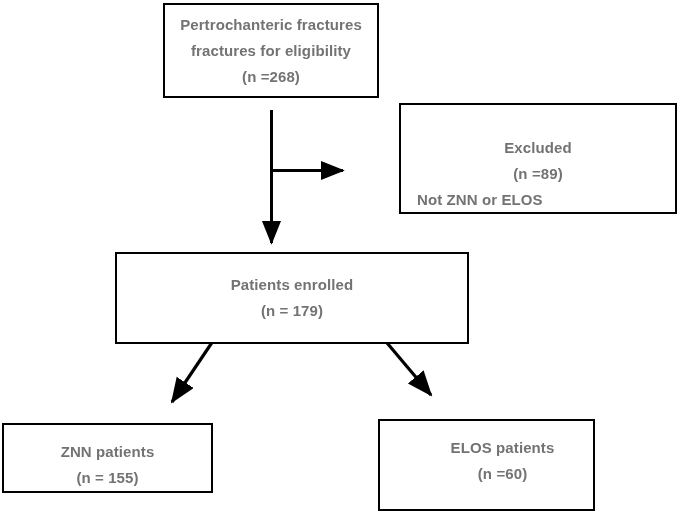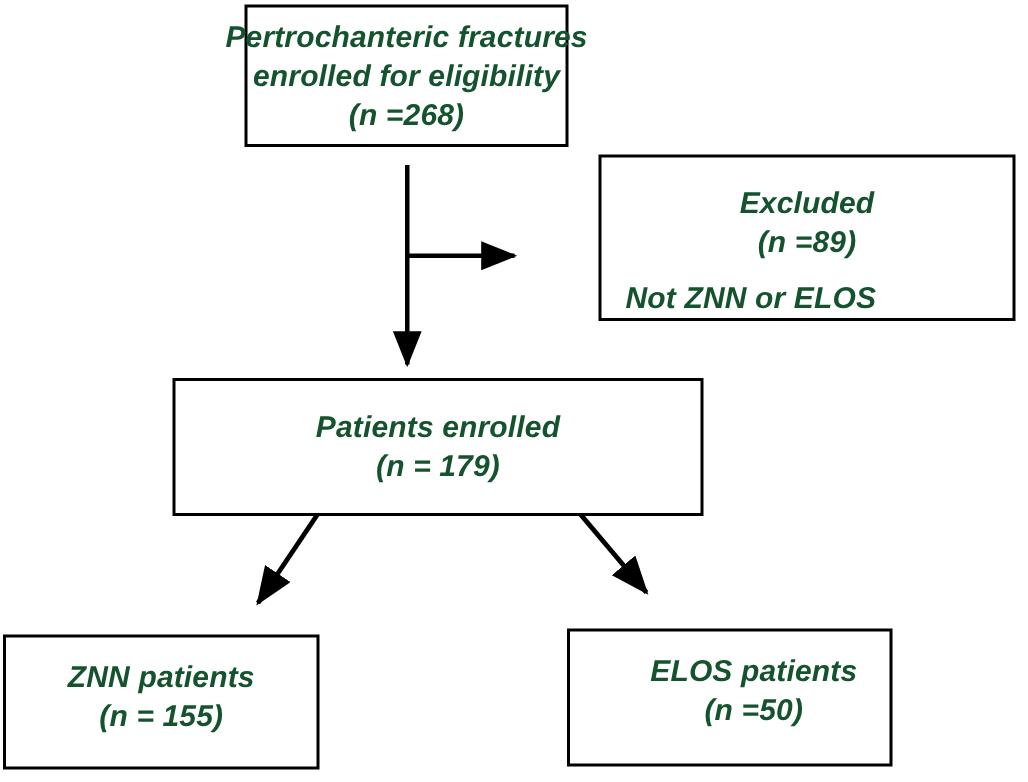--- a/index.html
+++ b/index.html
@@ -33,43 +33,42 @@
     border: 2px solid #000000;
     background: #ffffff;
     display: flex;
     flex-direction: column;
     align-items: center;
     justify-content: center;
   }
   .flow-box .line {
     display: block;
     text-align: center;
-    font-size: 20px;
+    font-size: 15px;
     font-weight: 700;
     line-height: 26px;
     letter-spacing: 0.1px;
-    color: #14532d;
+    color: #737373;
     white-space: nowrap;
-    font-style: italic;
   }
   
   #box-screened {
     left: 163px;
     top: 3px;
     width: 216px;
     height: 95px;
   }
   
   #box-excluded {
     left: 399px;
     top: 103px;
     width: 278px;
     height: 111px;
     justify-content: flex-start;
-    padding-top: 18px;
+    padding-top: 30px;
   }
   #box-excluded .line-left {
     align-self: flex-start;
     padding-left: 16px;
     text-align: right;
   }
   #box-excluded .spacer {
     height: 14px;
   }
   
@@ -77,21 +76,21 @@
     left: 115px;
     top: 252px;
     width: 354px;
     height: 92px;
   }
   
   #box-znn {
     left: 2px;
     top: 423px;
     width: 211px;
-    height: 90px;
+    height: 70px;
     justify-content: flex-start;
     padding-top: 14px;
   }
   
   #box-elos {
     left: 378px;
     top: 419px;
     width: 217px;
     height: 92px;
     justify-content: flex-start;
@@ -123,21 +122,21 @@
       <line x1="215" y1="338" x2="172" y2="402" stroke="#000000" stroke-width="3.2" marker-end="url(#arrowhead)"></line>
     </g>
 
     <g>
       <line x1="382" y1="337" x2="431" y2="395" stroke="#000000" stroke-width="3.2" marker-end="url(#arrowhead)"></line>
     </g>
   </svg>
 
   <div class="flow-box" id="box-screened">
     <span class="line">Pertrochanteric fractures</span>
-    <span class="line">enrolled for eligibility</span>
+    <span class="line">fractures for eligibility</span>
     <span class="line">(n =268)</span>
   </div>
 
   <div class="flow-box" id="box-excluded">
     <span class="line">Excluded</span>
     <span class="line">(n =89)</span>
     <span class="spacer"></span>
     <span class="line line-left">Not ZNN or ELOS</span>
   </div>
 
@@ -146,16 +145,16 @@
     <span class="line">(n = 179)</span>
   </div>
 
   <div class="flow-box" id="box-znn">
     <span class="line">ZNN patients</span>
     <span class="line">(n = 155)</span>
   </div>
 
   <div class="flow-box" id="box-elos">
     <span class="line">ELOS patients</span>
-    <span class="line">(n =50)</span>
+    <span class="line">(n =60)</span>
   </div>
 
 </div>
 
 </body></html>

